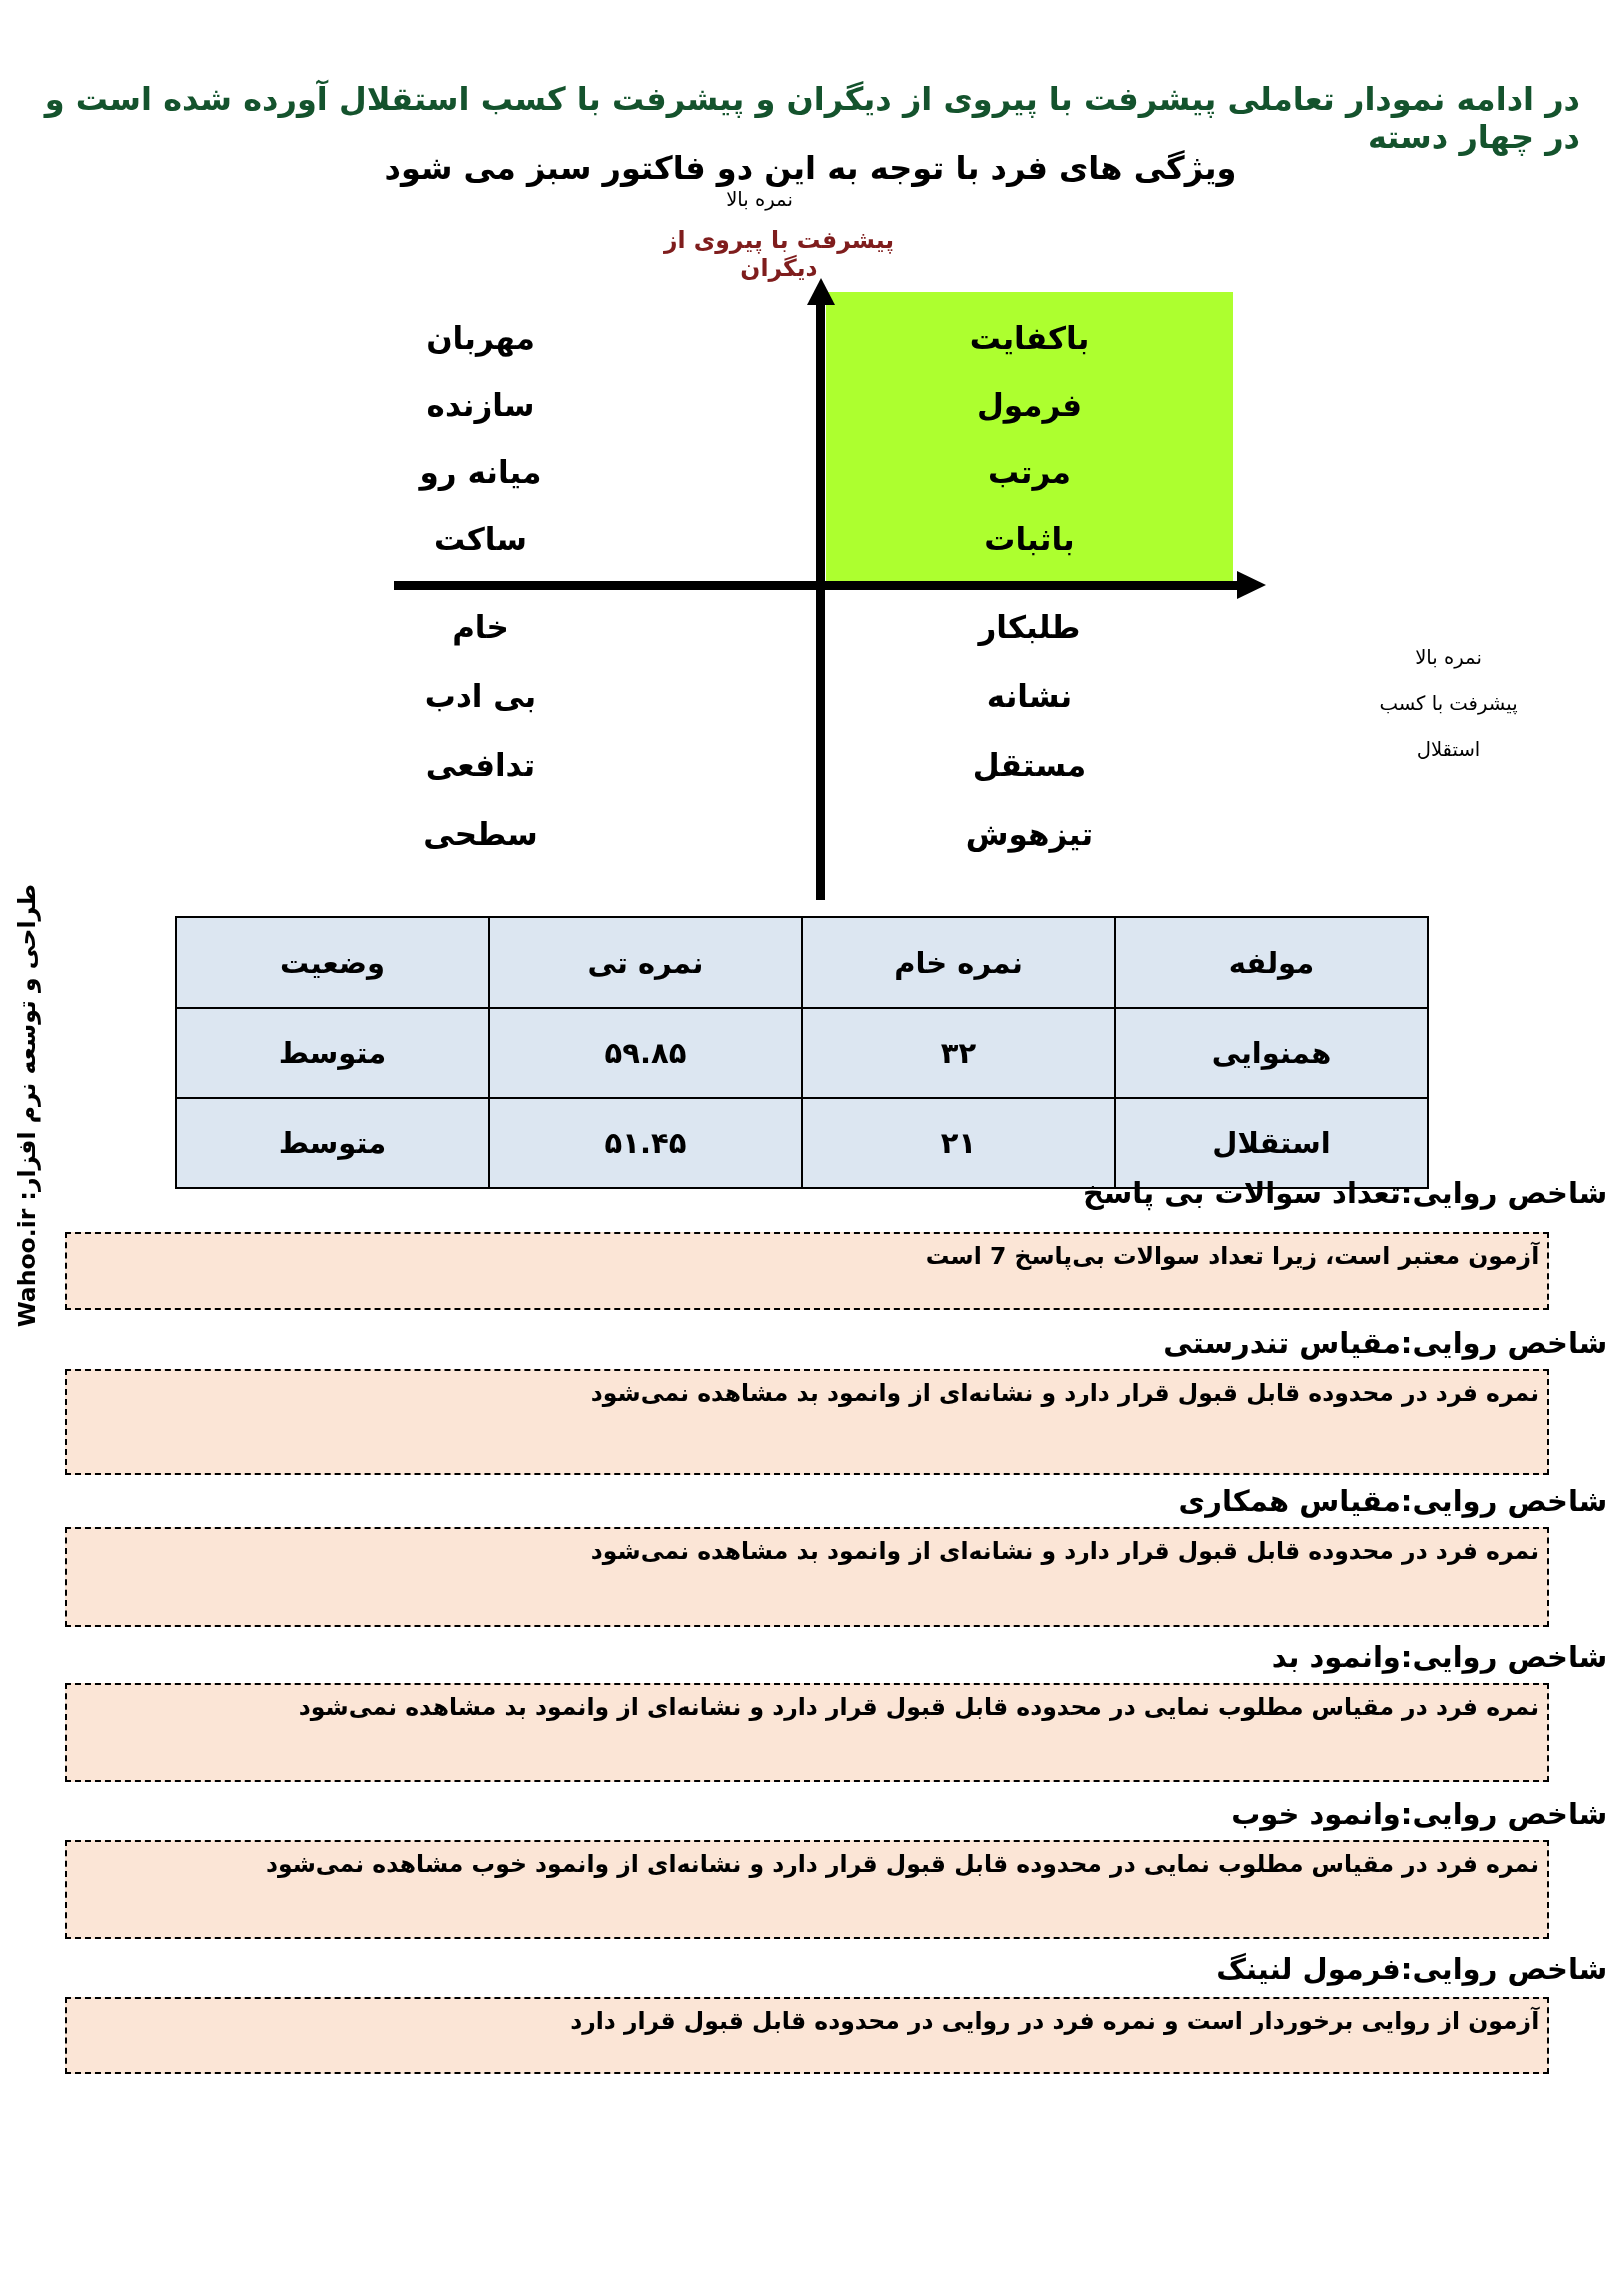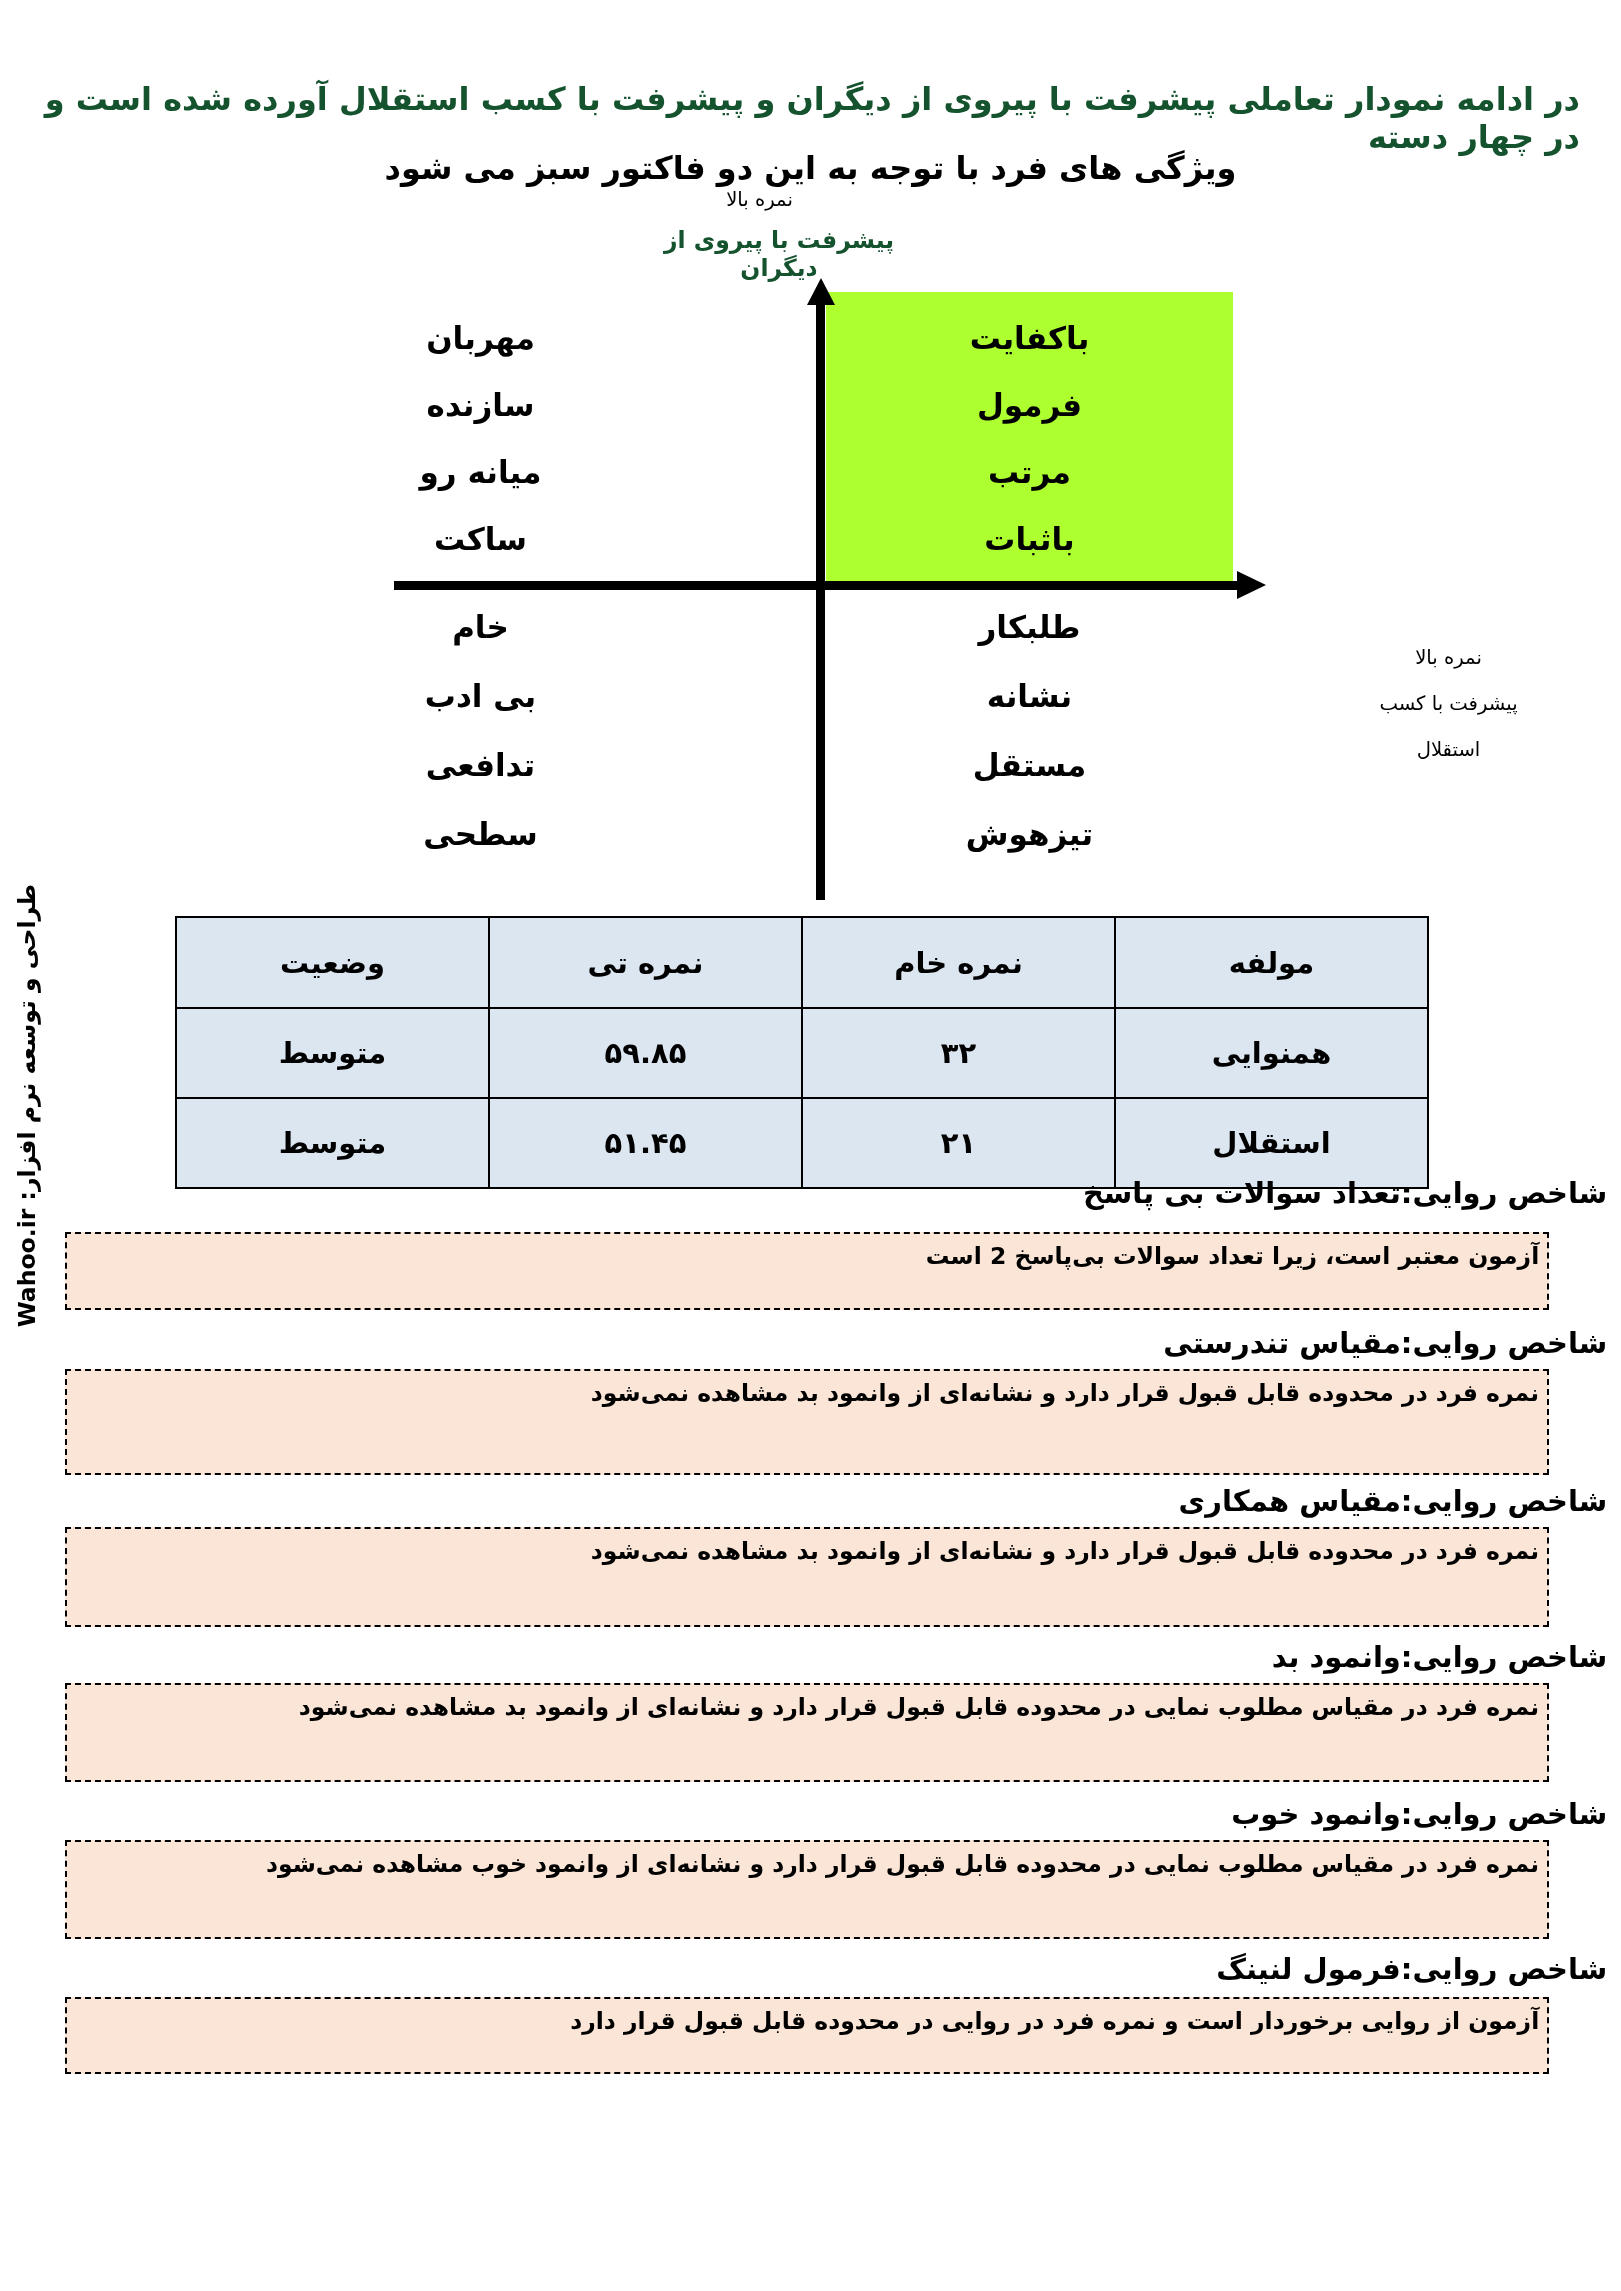--- a/index.html
+++ b/index.html
@@ -11,21 +11,21 @@
     direction:rtl;
     overflow:hidden;
     margin:0 auto;
   }
   .abs{position:absolute;}
   
   .intro-line1{top:80px;right:41px;left:39px;text-align:right;font-size:32px;font-weight:bold;color:#14532d;}
   .intro-line2{top:149px;left:0;width:1621px;text-align:center;font-size:32px;font-weight:bold;color:#000;}
   
   .y-score-label{top:188px;left:676px;width:167px;text-align:center;font-size:19.6px;color:#000;}
-  .y-axis-title{top:226px;left:627px;width:304px;text-align:center;font-size:23.5px;font-weight:bold;color:#14532d;}
+  .y-axis-title{top:226px;left:627px;width:304px;text-align:center;font-size:23.5px;font-weight:bold;color:#7f1d1d;}
   .green-box{left:826px;top:292px;width:407px;height:289px;}
   .v-axis{left:816px;top:296px;width:8.8px;height:604px;background:#000;}
   .v-arrow{left:807px;top:278px;width:0;height:0;border-left:14.7px solid transparent;border-right:14.7px solid transparent;border-bottom:27.4px solid #000;}
   .h-axis{left:394px;top:581px;width:845px;height:8.8px;background:#000;}
   .h-arrow{left:1237px;top:571px;width:0;height:0;border-top:14.7px solid transparent;border-bottom:14.7px solid transparent;border-right:0;border-left:29px solid #000;}
   .quad{text-align:center;font-size:31px;font-weight:bold;color:#000;}
   .q-top{top:305px;line-height:67px;}
   .q-bottom{top:593px;line-height:69px;}
   .q-left{left:368px;width:225px;}
   .q-right{left:826px;width:407px;}
@@ -128,21 +128,21 @@
     <tr>
       <td>استقلال</td>
       <td>۲۱</td>
       <td>۵۱.۴۵</td>
       <td>متوسط</td>
     </tr>
   </tbody>
     </table>
 
   <div class="abs sec-title" style="top:1176px;">شاخص روایی:تعداد سوالات بی پاسخ</div>
-  <div class="abs sec-box" style="top:1232px;height:78px;">آزمون معتبر است، زیرا تعداد سوالات بی‌پاسخ 2 است</div>
+  <div class="abs sec-box" style="top:1232px;height:78px;">آزمون معتبر است، زیرا تعداد سوالات بی‌پاسخ 7 است</div>
 
   <div class="abs sec-title" style="top:1326px;">شاخص روایی:مقیاس تندرستی</div>
   <div class="abs sec-box" style="top:1369px;height:106px;">نمره فرد در محدوده قابل قبول قرار دارد و نشانه‌ای از وانمود بد مشاهده نمی‌شود</div>
 
   <div class="abs sec-title" style="top:1484px;">شاخص روایی:مقیاس همکاری</div>
   <div class="abs sec-box" style="top:1527px;height:100px;">نمره فرد در محدوده قابل قبول قرار دارد و نشانه‌ای از وانمود بد مشاهده نمی‌شود</div>
 
   <div class="abs sec-title" style="top:1640px;">شاخص روایی:وانمود بد</div>
   <div class="abs sec-box" style="top:1683px;height:99px;">نمره فرد در مقیاس مطلوب نمایی در محدوده قابل قبول قرار دارد و نشانه‌ای از وانمود بد مشاهده نمی‌شود</div>
 

